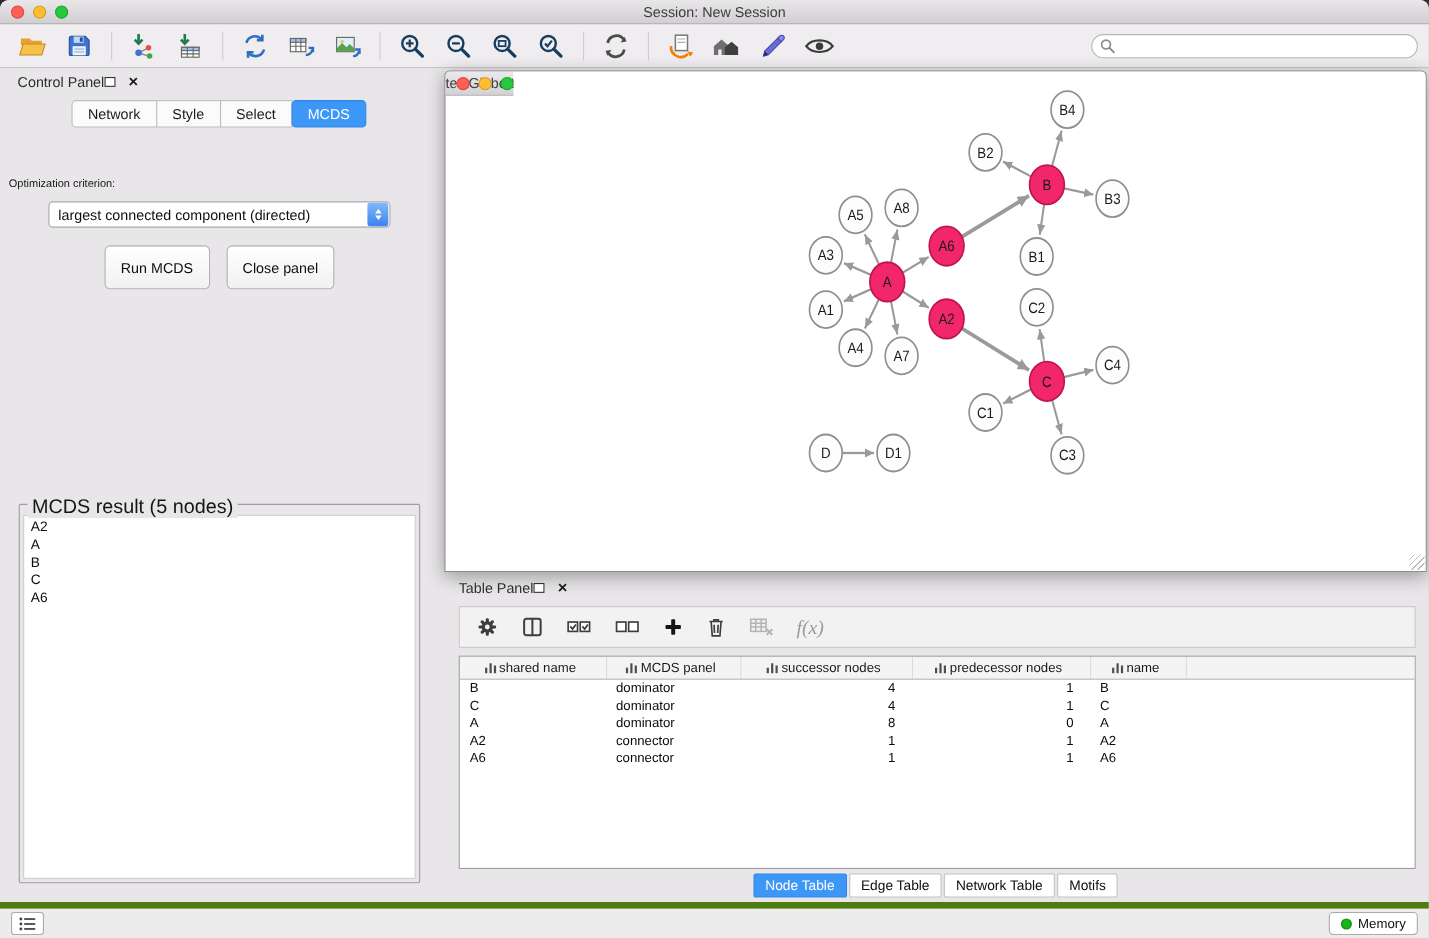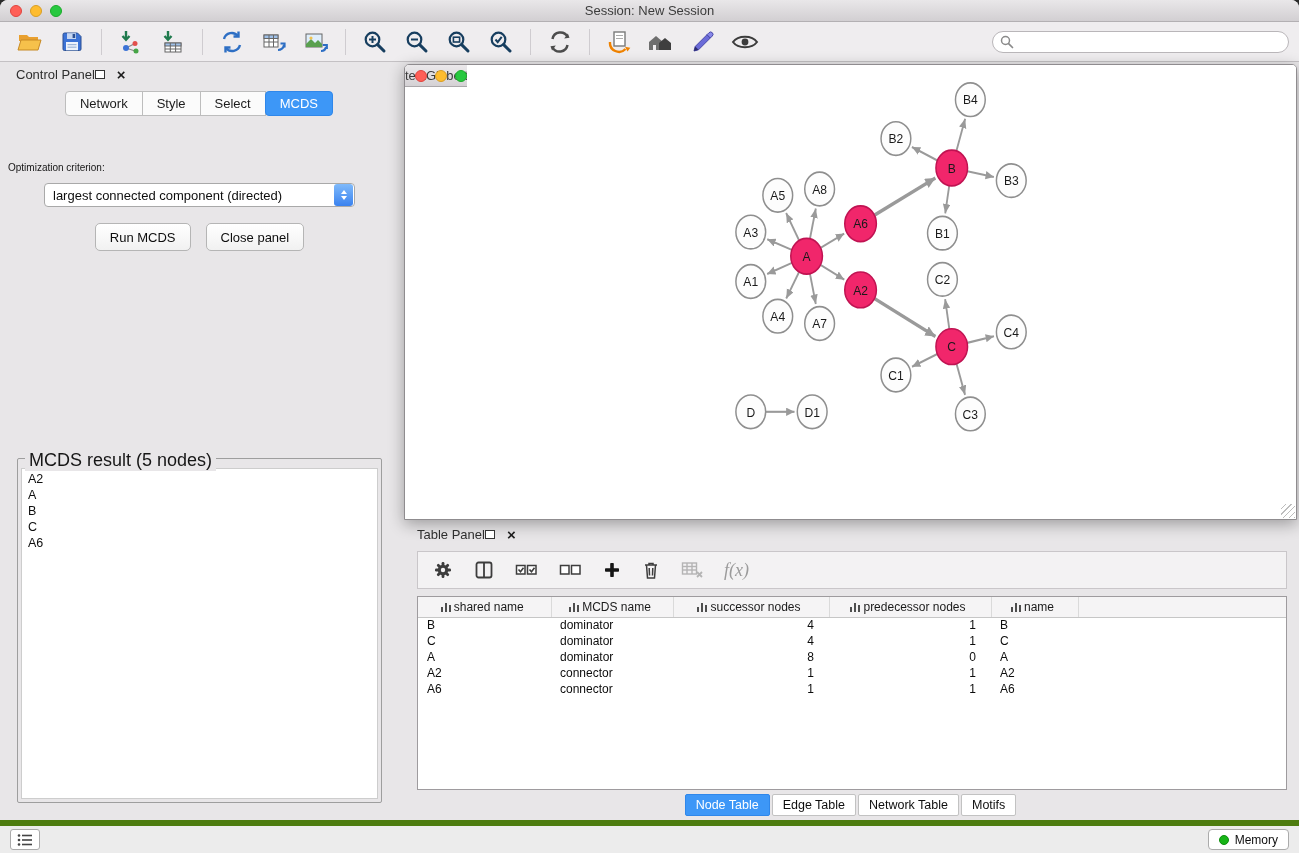--- a/index.html
+++ b/index.html
@@ -40,21 +40,21 @@
 
   .opt-label{text-align:left;font-size:10px;color:#161616;margin-top:40px}
   .dropdown{margin:10px 36px 0;height:24px;background:#fff;border:1px solid #a9a9a9;border-radius:4px;display:flex;align-items:center;overflow:hidden}
   .dd-text{flex:1;font-size:13px;color:#0e0e0e;padding-left:8px;white-space:nowrap;overflow:hidden}
   .dd-btn{width:19px;height:22px;background:linear-gradient(#7fbafb,#3a82ef);border-radius:3px;margin-right:1px;display:flex;flex-direction:column;align-items:center;justify-content:center;gap:2px;flex:0 0 19px}
   .dd-btn i{width:0;height:0;border-left:3.5px solid transparent;border-right:3.5px solid transparent;display:block}
   .dd-btn .up{border-bottom:4px solid #fff}
   .dd-btn .dn{border-top:4px solid #fff}
 
   .btn-row{display:flex;justify-content:center;gap:15px;margin-top:16px}
-  .mac-btn{font-family:inherit;font-size:13px;color:#0e0e0e;background:linear-gradient(#ffffff,#f1f1f1);border:1px solid #b5b5b5;border-radius:5px;padding:0 14px;height:28px;cursor:default}
+  .mac-btn{font-family:inherit;font-size:13px;color:#0e0e0e;background:linear-gradient(#ffffff,#f1f1f1);border:1px solid #b5b5b5;border-radius:5px;padding:0 14px;height:40px;cursor:default}
 
   .cp-spacer{flex:1}
   .fieldset{position:relative;border:1px solid #9e9e9e;margin:0 9px 17px;height:345px;padding:9px 3px 3px;border-radius:2px;flex:0 0 345px}
   .legend{position:absolute;top:-9px;left:7px;background:#e8e6e8;padding:0 4px;font-size:18px;color:#161616}
   .result-list{background:#fff;border:1px solid #cdcdcd;width:100%;height:100%;overflow:auto;font-size:12.5px;color:#0e0e0e;padding:2px 6px;line-height:16px}
   .result-item{white-space:nowrap}
 
   .splitter{width:13px;flex:0 0 13px}
   .right{flex:1;display:flex;flex-direction:column;padding:2px 2px 0 0;min-width:0}
 
@@ -506,21 +506,21 @@
               <path d="M16 12l5 5M21 12l-5 5" stroke-width="1.8"></path>
             </svg>
           </span>
           <span class="fx">f(x)</span>
         </div>
         <div class="table-box">
           <table>
             <thead>
                 <tr>
                   <th><span class="colicon"></span><span>shared name</span></th>
-                  <th><span class="colicon"></span><span>MCDS name</span></th>
+                  <th><span class="colicon"></span><span>MCDS panel</span></th>
                   <th><span class="colicon"></span><span>successor nodes</span></th>
                   <th><span class="colicon"></span><span>predecessor nodes</span></th>
                   <th><span class="colicon"></span><span>name</span></th>
                   <th class="filler"></th>
                 </tr>
               </thead>
             <tbody>
                 <tr>
                   <td>B</td>
                   <td>dominator</td>

